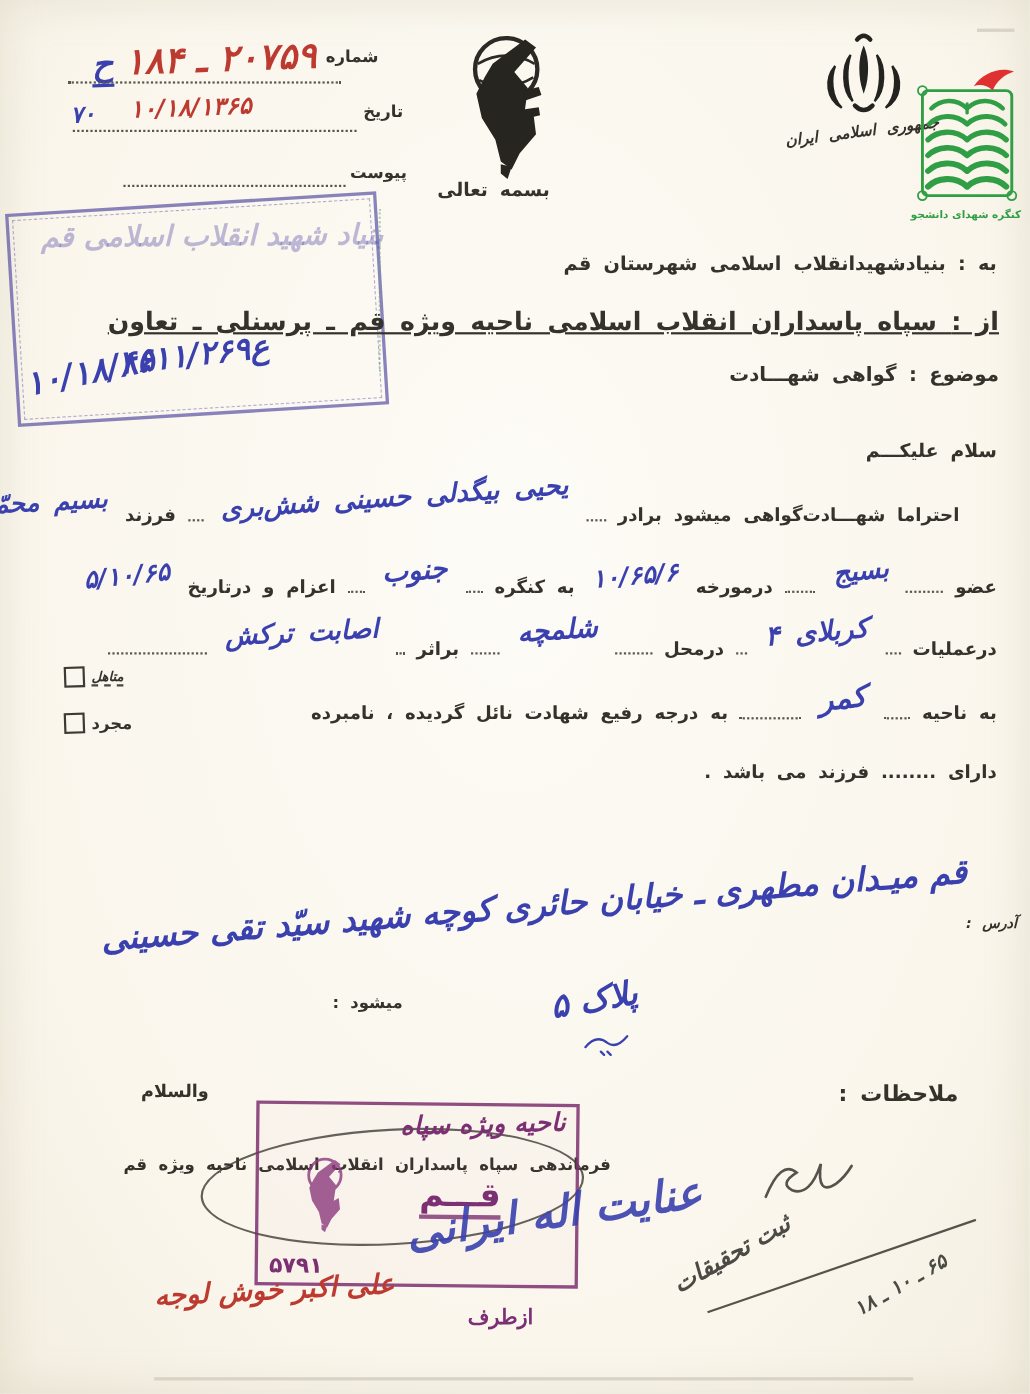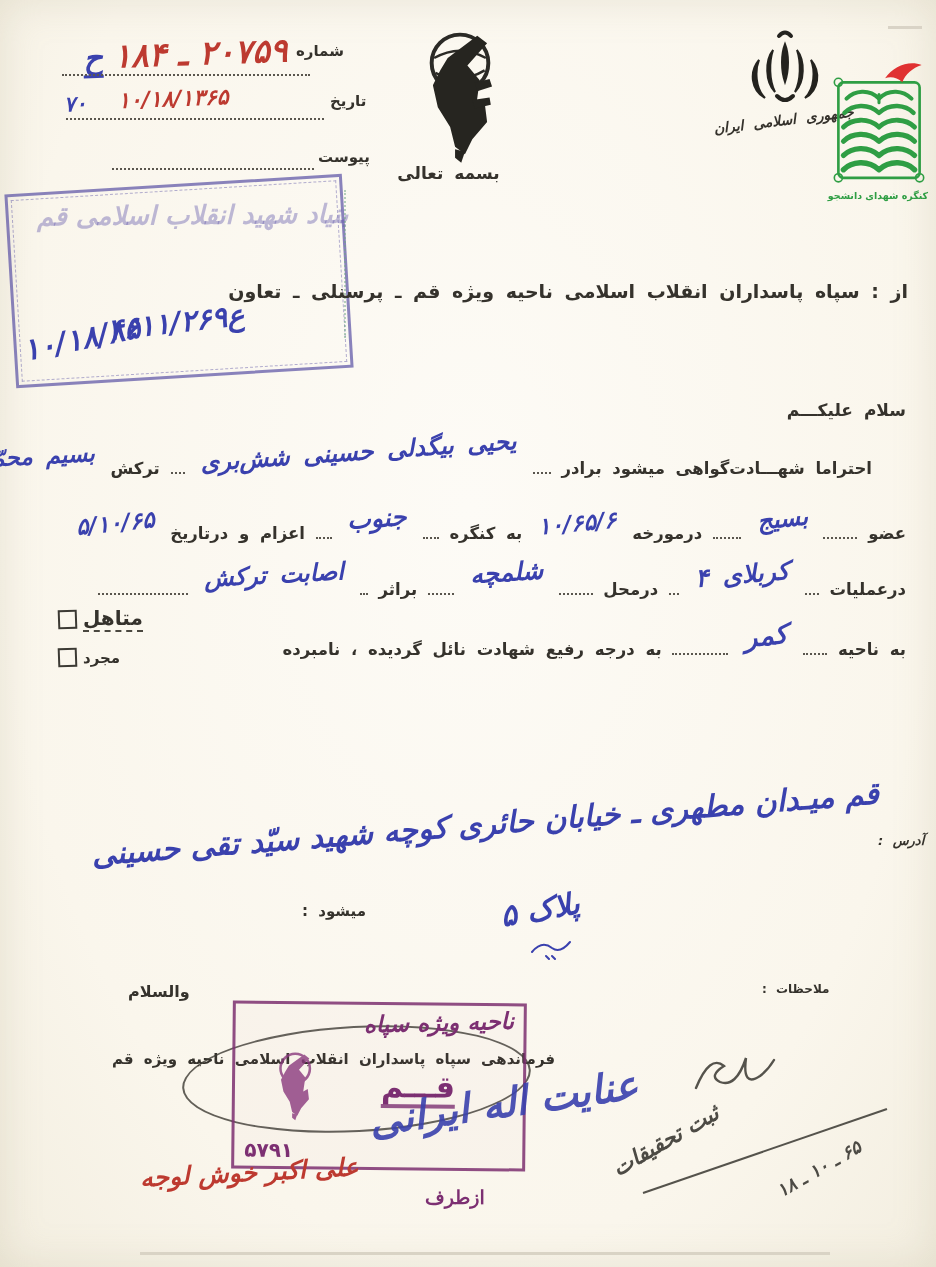--- a/index.html
+++ b/index.html
@@ -103,33 +103,41 @@
 
   <div class="abs" style="left:888px;top:26px;width:34px;height:3px;background:#d9d3c6;"></div>
 
   <div class="abs rcv-stamp" style="left:10px;top:184px;width:332px;height:188px;transform:rotate(-3.5deg);">
     <div class="hw-blue abs" style="left:28px;top:14px;font-size:26px;color:rgba(95,86,170,.40);transform:rotate(3deg);">بنیاد شهید انقلاب اسلامی قم</div>
     <div class="hw-blue abs" style="left:92px;top:118px;font-size:29px;transform:rotate(-3deg);">ع۴۶١١/٢۶۹</div>
     <div class="hw-blue abs" style="left:6px;top:128px;font-size:30px;transform:rotate(-8deg);">۸۵/١٠/١٨</div>
   </div>
   <div class="abs" style="left:344px;top:190px;height:148px;border-left:2px dotted rgba(110,165,130,.5);"></div>
 
-  <div class="typed abs" style="right:28px;top:280px;font-size:19px;">
+  <div class="typed abs" style="right:30px;top:230px;font-size:17.5px;">
+    <span>به :</span>
+    <span>بنیادشهیدانقلاب اسلامی شهرستان قم</span>
+  </div>
+  <div class="typed abs" style="right:28px;top:280px;font-size:23px;text-decoration:underline;">
     <span>از :</span>
     <span>سپاه پاسداران انقلاب اسلامی ناحیه ویژه قم ـ پرسنلی ـ تعاون</span>
+  </div>
+  <div class="typed abs" style="right:28px;top:330px;font-size:18px;">
+    <span>موضوع :</span>
+    <span>گواهی شهـــادت</span>
   </div>
 
   <div class="typed abs" style="right:30px;top:400px;font-size:17px;">سلام علیکـــم</div>
 
   <div class="typed abs" style="right:64px;top:452px;font-size:16.5px;">
     <span>احتراما شهـــادت‌گواهی میشود برادر</span>
     <span class="dots" style="width:18px;"></span>
     <span class="fill hw-blue" style="font-size:24px;top:-14px;transform:rotate(-4deg);">یحیی بیگدلی حسینی شش‌بری</span>
     <span class="dots" style="width:14px;"></span>
-    <span>ترکش</span>
+    <span>فرزند</span>
     <span class="fill hw-blue" style="font-size:23px;top:-10px;transform:rotate(-3deg);">بسیم محمّد</span>
     
   </div>
 
   <div class="typed abs" style="right:30px;top:516px;font-size:16.5px;">
     <span>عضو</span>
     <span class="dots" style="width:34px;"></span>
     <span class="fill hw-blue" style="font-size:24px;top:-12px;transform:rotate(-6deg);">بسیج</span>
     <span class="dots" style="width:28px;"></span>
     <span>درمورخه</span>
@@ -159,40 +167,41 @@
 
   <div class="typed abs" style="right:30px;top:630px;font-size:16.5px;">
     <span>به ناحیه</span>
     <span class="dots" style="width:24px;"></span>
     <span class="fill hw-blue" style="font-size:27px;top:-10px;transform:rotate(-6deg);">کمر</span>
     <span class="dots" style="width:56px;"></span>
     <span>به درجه رفیع شهادت نائل گردیده ، نامبرده</span>
   </div>
 
   <div class="abs chk" style="left:58px;top:606px;">
-    <span class="typed" style="font-size:20px;border-bottom:2px dashed #4a473f;">متاهل</span>
+    <span class="typed" style="font-size:12px;border-bottom:2px dashed #4a473f;font-style:italic;">متاهل</span>
     <span class="chkbox"></span>
   </div>
   <div class="abs chk" style="left:58px;top:648px;">
     <span class="typed" style="font-size:15px;">مجرد</span>
     <span class="chkbox"></span>
   </div>
 
+  <div class="typed abs" style="right:30px;top:692px;font-size:16.5px;">دارای ........ فرزند می باشد .</div>
 
   <div class="typed abs" style="left:878px;top:833px;font-size:13px;font-style:italic;">آدرس :</div>
   <div class="hw-blue abs" style="left:100px;top:806px;width:780px;text-align:center;font-size:30px;transform:rotate(-4.5deg);">قم میـدان مطهری ـ خیابان حائری کوچه شهید سیّد تقی حسینی</div>
   <div class="hw-blue abs" style="left:500px;top:892px;font-size:30px;transform:rotate(-10deg);">پلاک ۵</div>
   <div class="abs" style="left:528px;top:938px;width:46px;height:22px;">
     <svg viewBox="0 0 46 22" width="46" height="22">
         <path d="M4,14 q10,-12 20,-4 q8,6 18,-6 M18,18 l3,3 M24,18 l3,3" stroke="#3a41ae" stroke-width="2" fill="none" stroke-linecap="round"></path>
       </svg>
   </div>
   <div class="typed abs" style="left:302px;top:902px;font-size:15px;">میشود :</div>
 
-  <div class="typed abs" style="left:762px;top:982px;font-size:12px;">ملاحظات :</div>
+  <div class="typed abs" style="left:762px;top:982px;font-size:20px;">ملاحظات :</div>
   <div class="typed abs" style="left:128px;top:982px;font-size:16px;">والسلام</div>
 
   <div class="typed abs" style="left:112px;top:1050px;font-size:15px;">فرماندهی سپاه پاسداران انقلاب اسلامی ناحیه ویژه قم</div>
 
   <div class="abs ellipse" style="left:182px;top:1026px;width:345px;height:102px;transform:rotate(-3deg);"></div>
 
   <div class="abs stampbox" style="left:232px;top:1002px;width:288px;height:162px;transform:rotate(.6deg);">
     <div class="abs hw-blue purple" style="right:10px;top:4px;font-size:23px;font-weight:700;color:#7c2f72;transform:rotate(-2deg);">ناحیه ویژه سپاه</div>
     <div class="abs" style="left:28px;top:22px;width:64px;height:118px;opacity:.8;">
       <svg viewBox="0 0 100 112" width="64" height="118">

